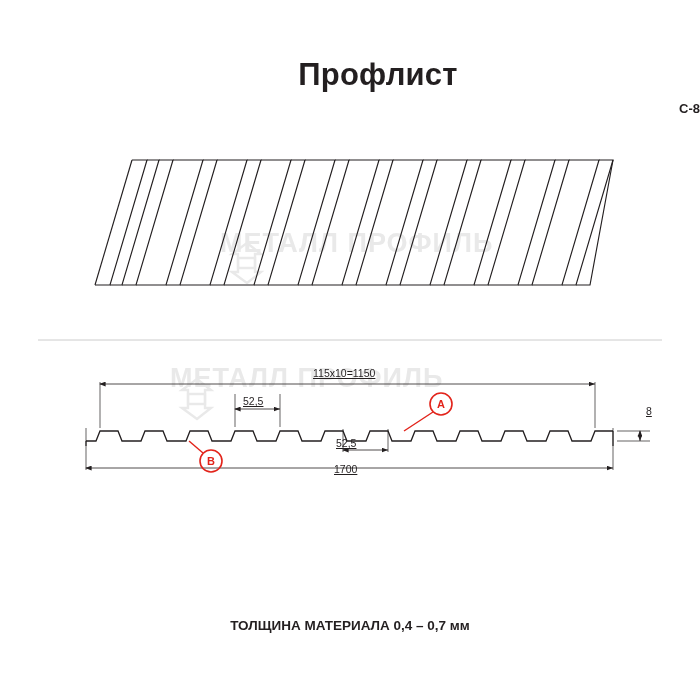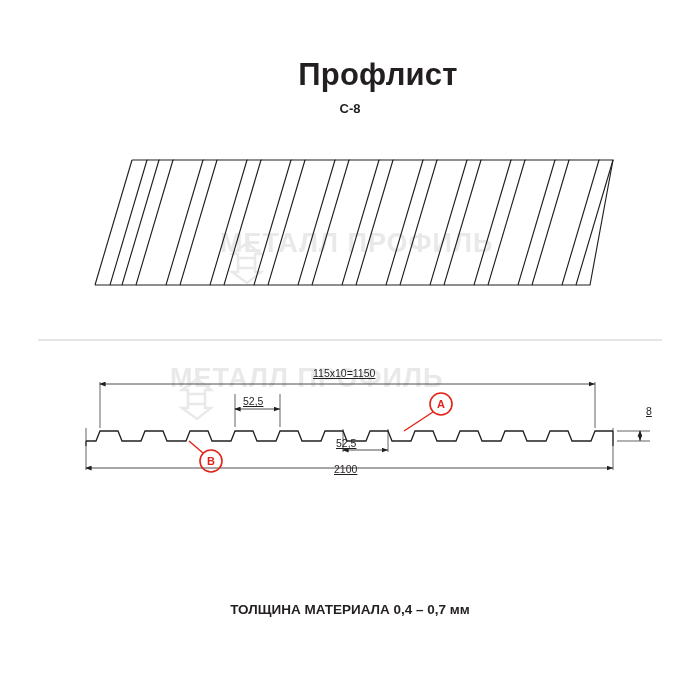--- a/index.html
+++ b/index.html
@@ -32,29 +32,29 @@
     font-weight: bold;
     letter-spacing: 0.2px;
     color: #231f20;
     margin-left: 28px;
   }
   .subtitle {
     position: absolute;
     left: 0;
     top: 101px;
     width: 700px;
-    text-align: center;
+    text-align: right;
     font-size: 13px;
     font-weight: bold;
     color: #231f20;
   }
   .footer {
     position: absolute;
     left: 0;
-    top: 602px;
+    top: 618px;
     width: 700px;
     text-align: center;
     font-size: 13.5px;
     font-weight: bold;
     color: #231f20;
   }
   .dim-label {
     position: absolute;
     font-size: 10.5px;
     color: #231f20;
@@ -211,17 +211,17 @@
     <circle cx="441" cy="404" r="11"></circle>
     <path d="M433,412 L404,431" stroke-width="1.4"></path>
     <circle cx="211" cy="461" r="11"></circle>
     <path d="M203,453 L189,441" stroke-width="1.4"></path>
   </g>
 </svg>
 
 <div class="dim-label" style="left:313px; top:367px;">115х10=1150</div>
 <div class="dim-label" style="left:243px; top:395px;">52,5</div>
 <div class="dim-label" style="left:336px; top:437px;">52,5</div>
-<div class="dim-label" style="left:334px; top:463px;">2100</div>
+<div class="dim-label" style="left:334px; top:463px;">1700</div>
 <div class="dim-label" style="left:646px; top:405px;">8</div>
 
 <div class="callout-letter" style="left:432px; top:398px;">A</div>
 <div class="callout-letter" style="left:202px; top:455px;">B</div>
 
 </body></html>

